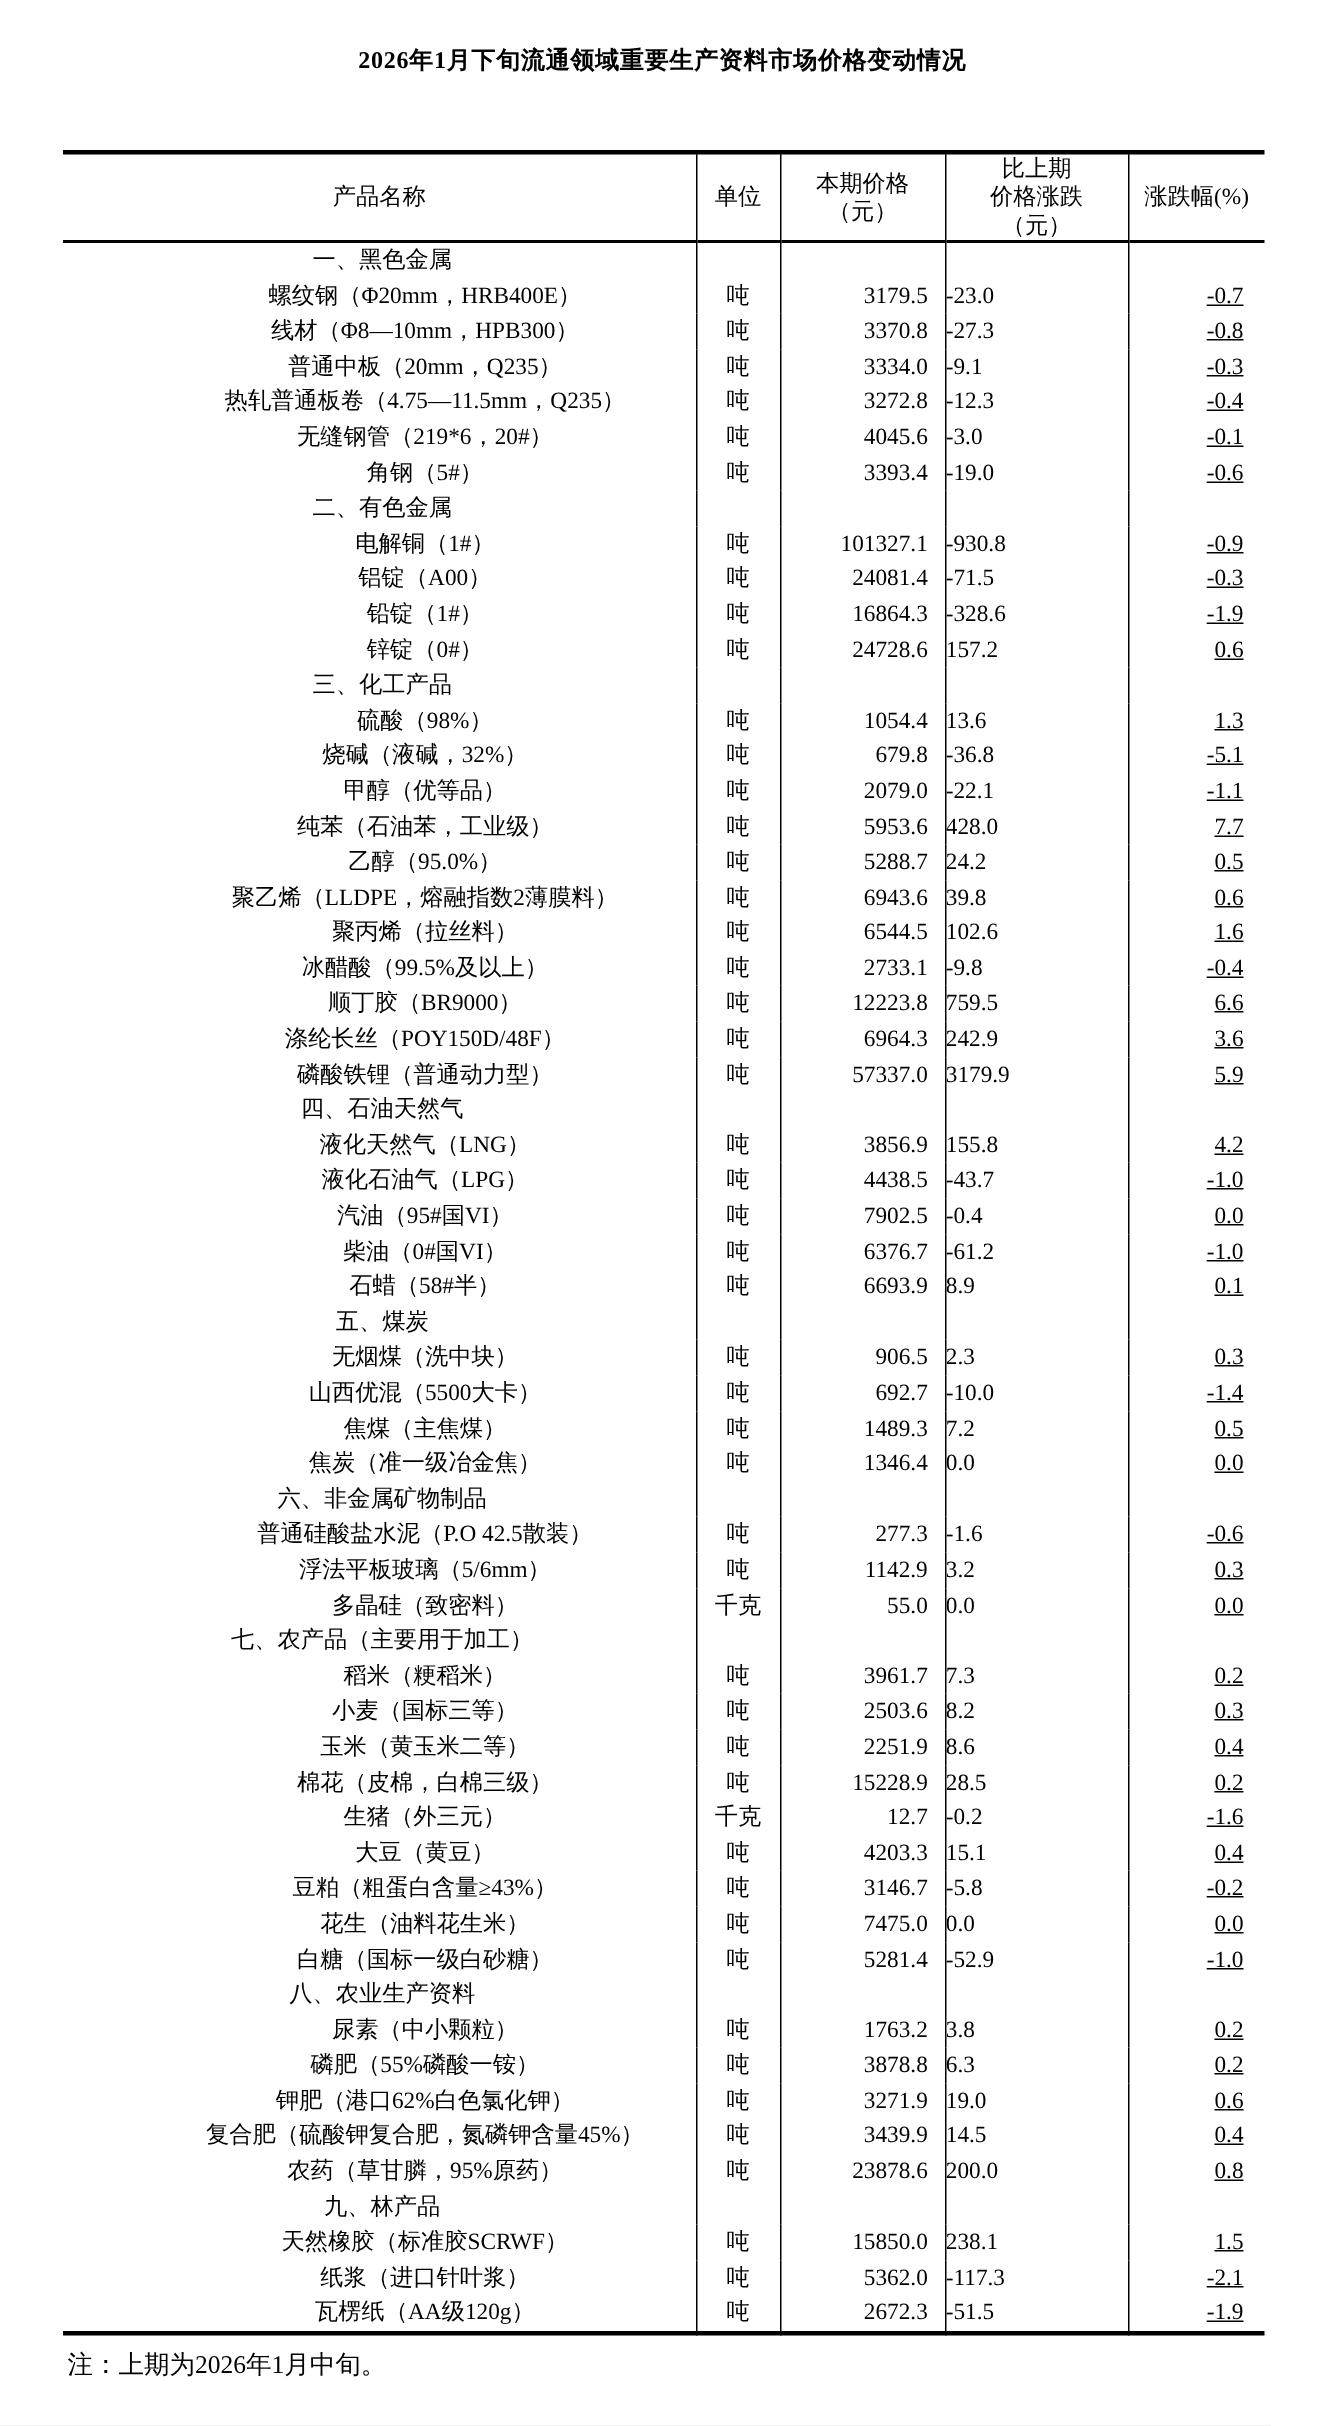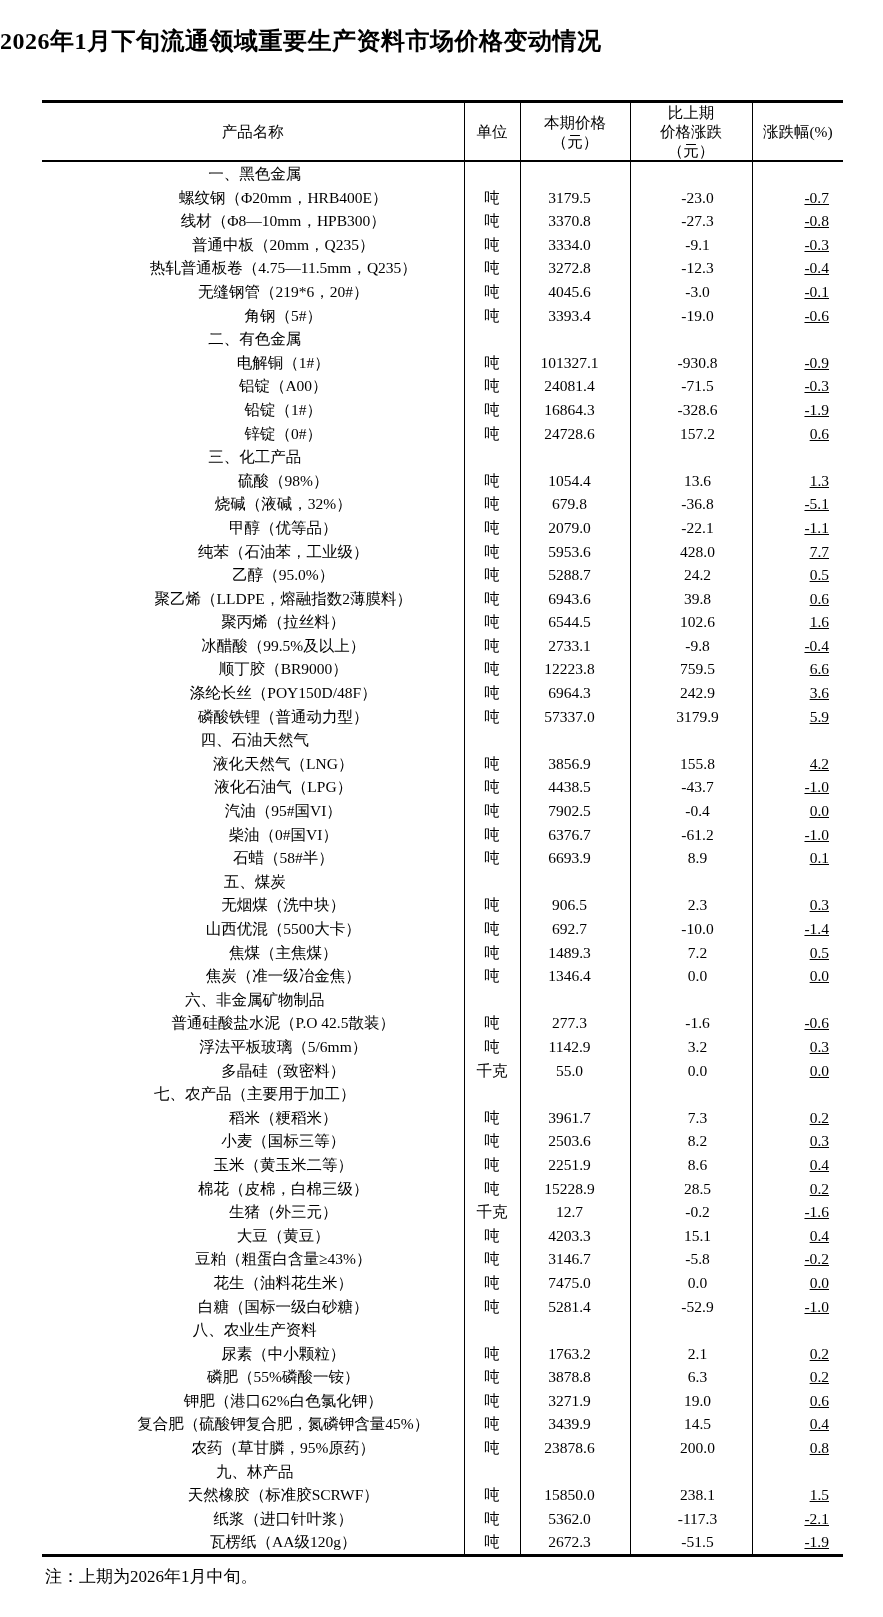--- a/index.html
+++ b/index.html
@@ -12,21 +12,22 @@
     margin: 0 auto;
     font-family: "Liberation Serif", "DejaVu Serif", serif;
     color: #000000;
     overflow: hidden;
   }
   .title {
     position: absolute;
     top: 28px;
     left: 0;
     width: 100%;
-    font-size: 24px;
+    text-align: center;
+    font-size: 16px;
     font-weight: bold;
     line-height: 26px;
     letter-spacing: 0.5px;
   }
   table.price-table {
     position: absolute;
     left: 42px;
     top: 100px;
     width: 801px;
     border-collapse: collapse;
@@ -57,22 +58,22 @@
     font-size: 15.5px;
     line-height: 23.6px;
     vertical-align: middle;
     overflow: hidden;
     white-space: nowrap;
   }
   td.name       { text-align: center; }
   td.name.prod  { padding-left: 61px; }
   td.name.cat   { padding-left: 4px; }
   td.unit       { text-align: center; }
-  td.price      { text-align: center; padding-right: 11px; }
-  td.change     { text-align: center; padding-right: 8px; padding-left: 21px; }
+  td.price      { text-align: right; padding-right: 11px; }
+  td.change     { text-align: left; padding-right: 8px; }
   td.pct        { text-align: right; padding-right: 14px; text-decoration: underline; }
 
   .note {
     position: absolute;
     left: 45px;
     top: 1567px;
     font-size: 17px;
     line-height: 20px;
   }
 </style>
@@ -450,21 +451,21 @@
           <td class="name cat">八、农业生产资料</td>
           <td class="unit"></td>
           <td class="price"></td>
           <td class="change"></td>
           <td class="pct"></td>
         </tr>
         <tr>
           <td class="name prod">尿素（中小颗粒）</td>
           <td class="unit">吨</td>
           <td class="price">1763.2</td>
-          <td class="change">2.1</td>
+          <td class="change">3.8</td>
           <td class="pct">0.2</td>
         </tr>
         <tr>
           <td class="name prod">磷肥（55%磷酸一铵）</td>
           <td class="unit">吨</td>
           <td class="price">3878.8</td>
           <td class="change">6.3</td>
           <td class="pct">0.2</td>
         </tr>
         <tr>

